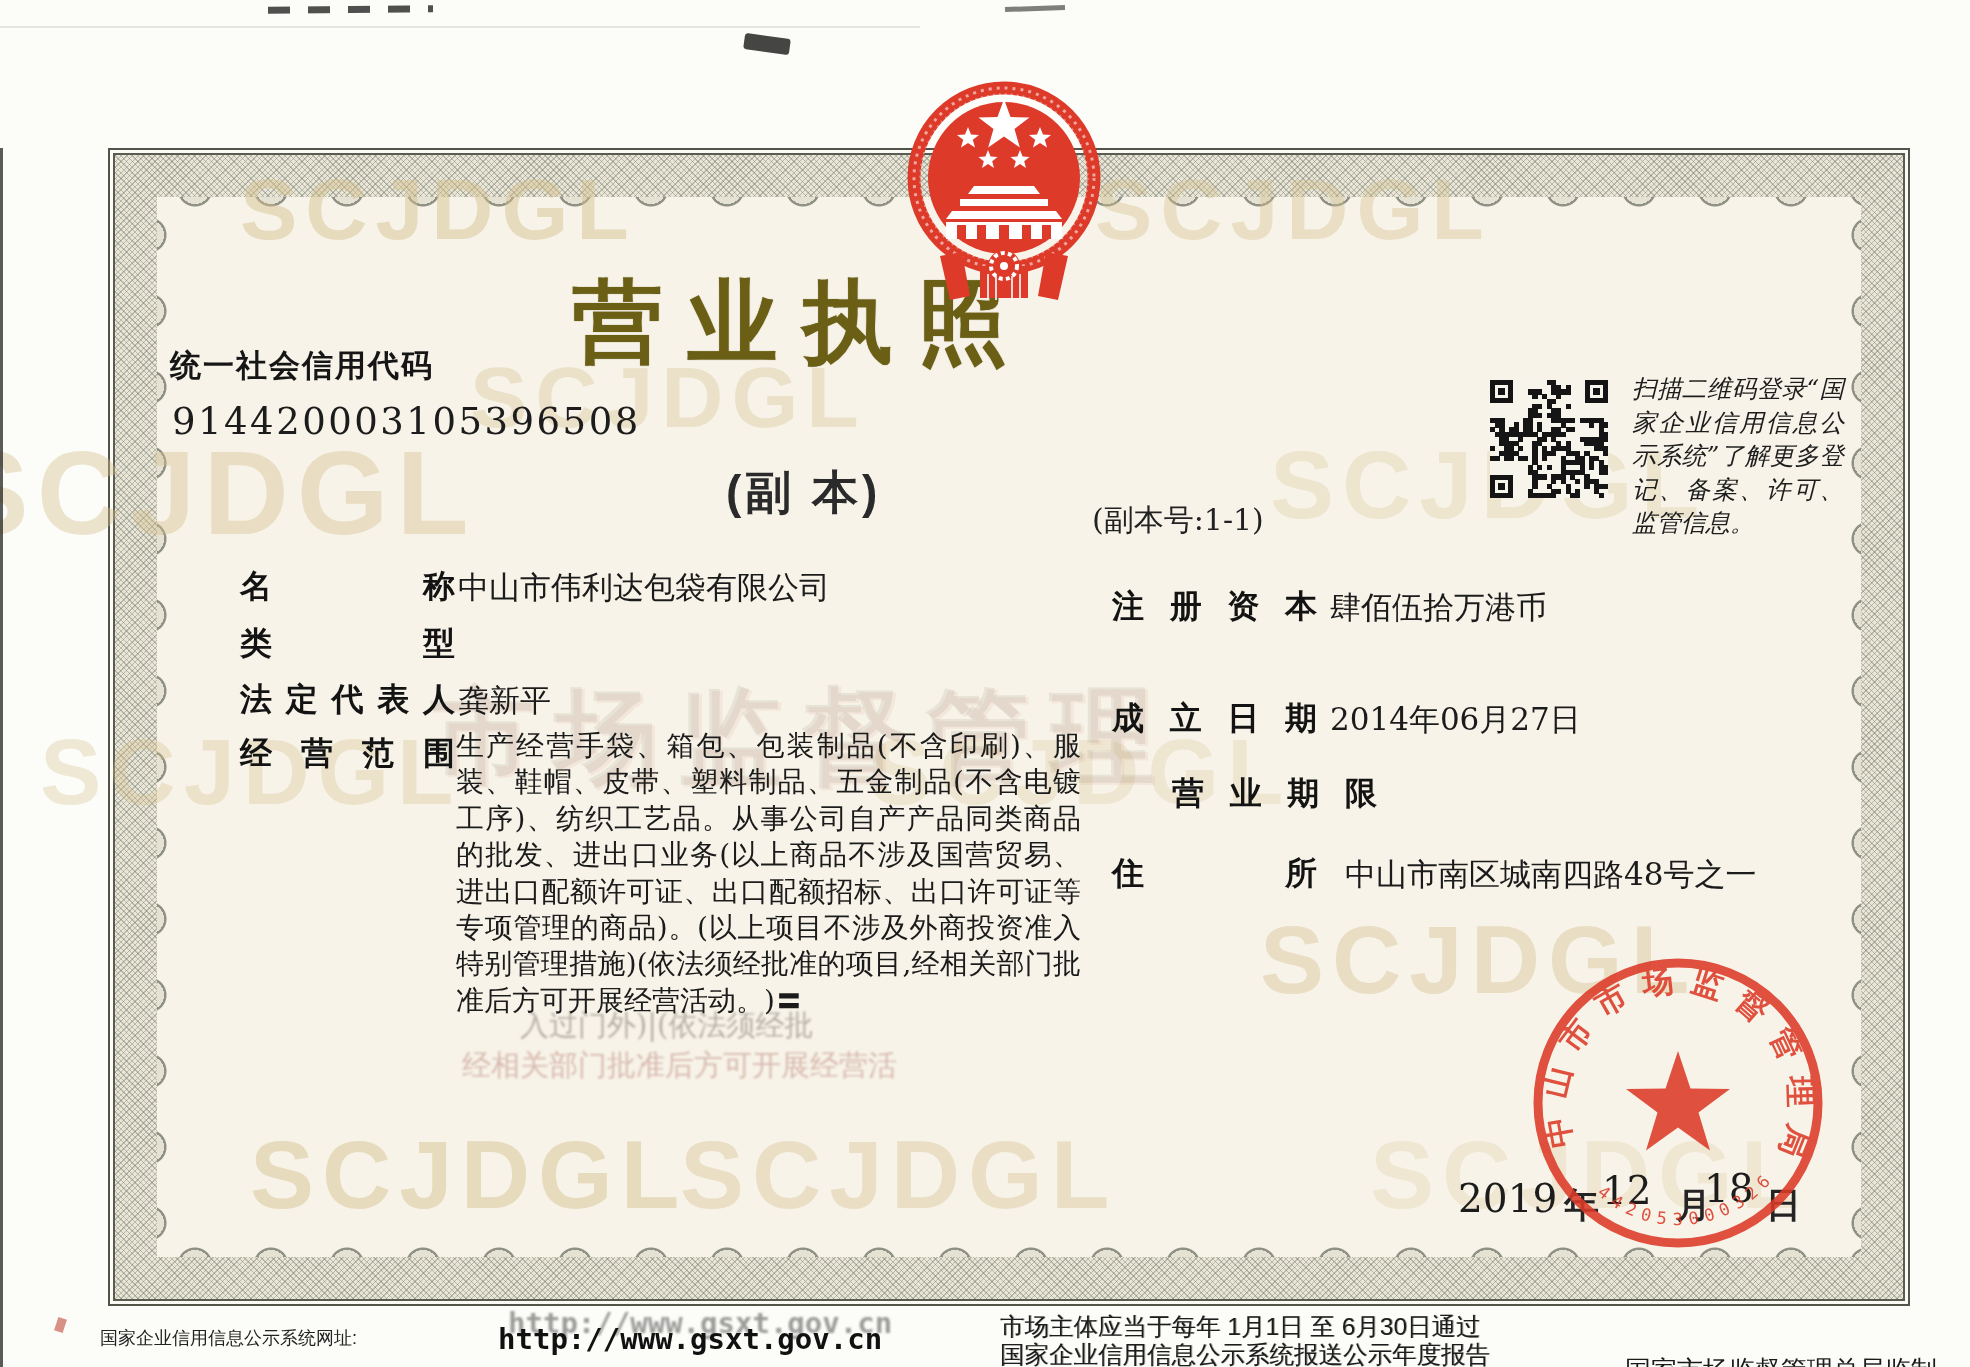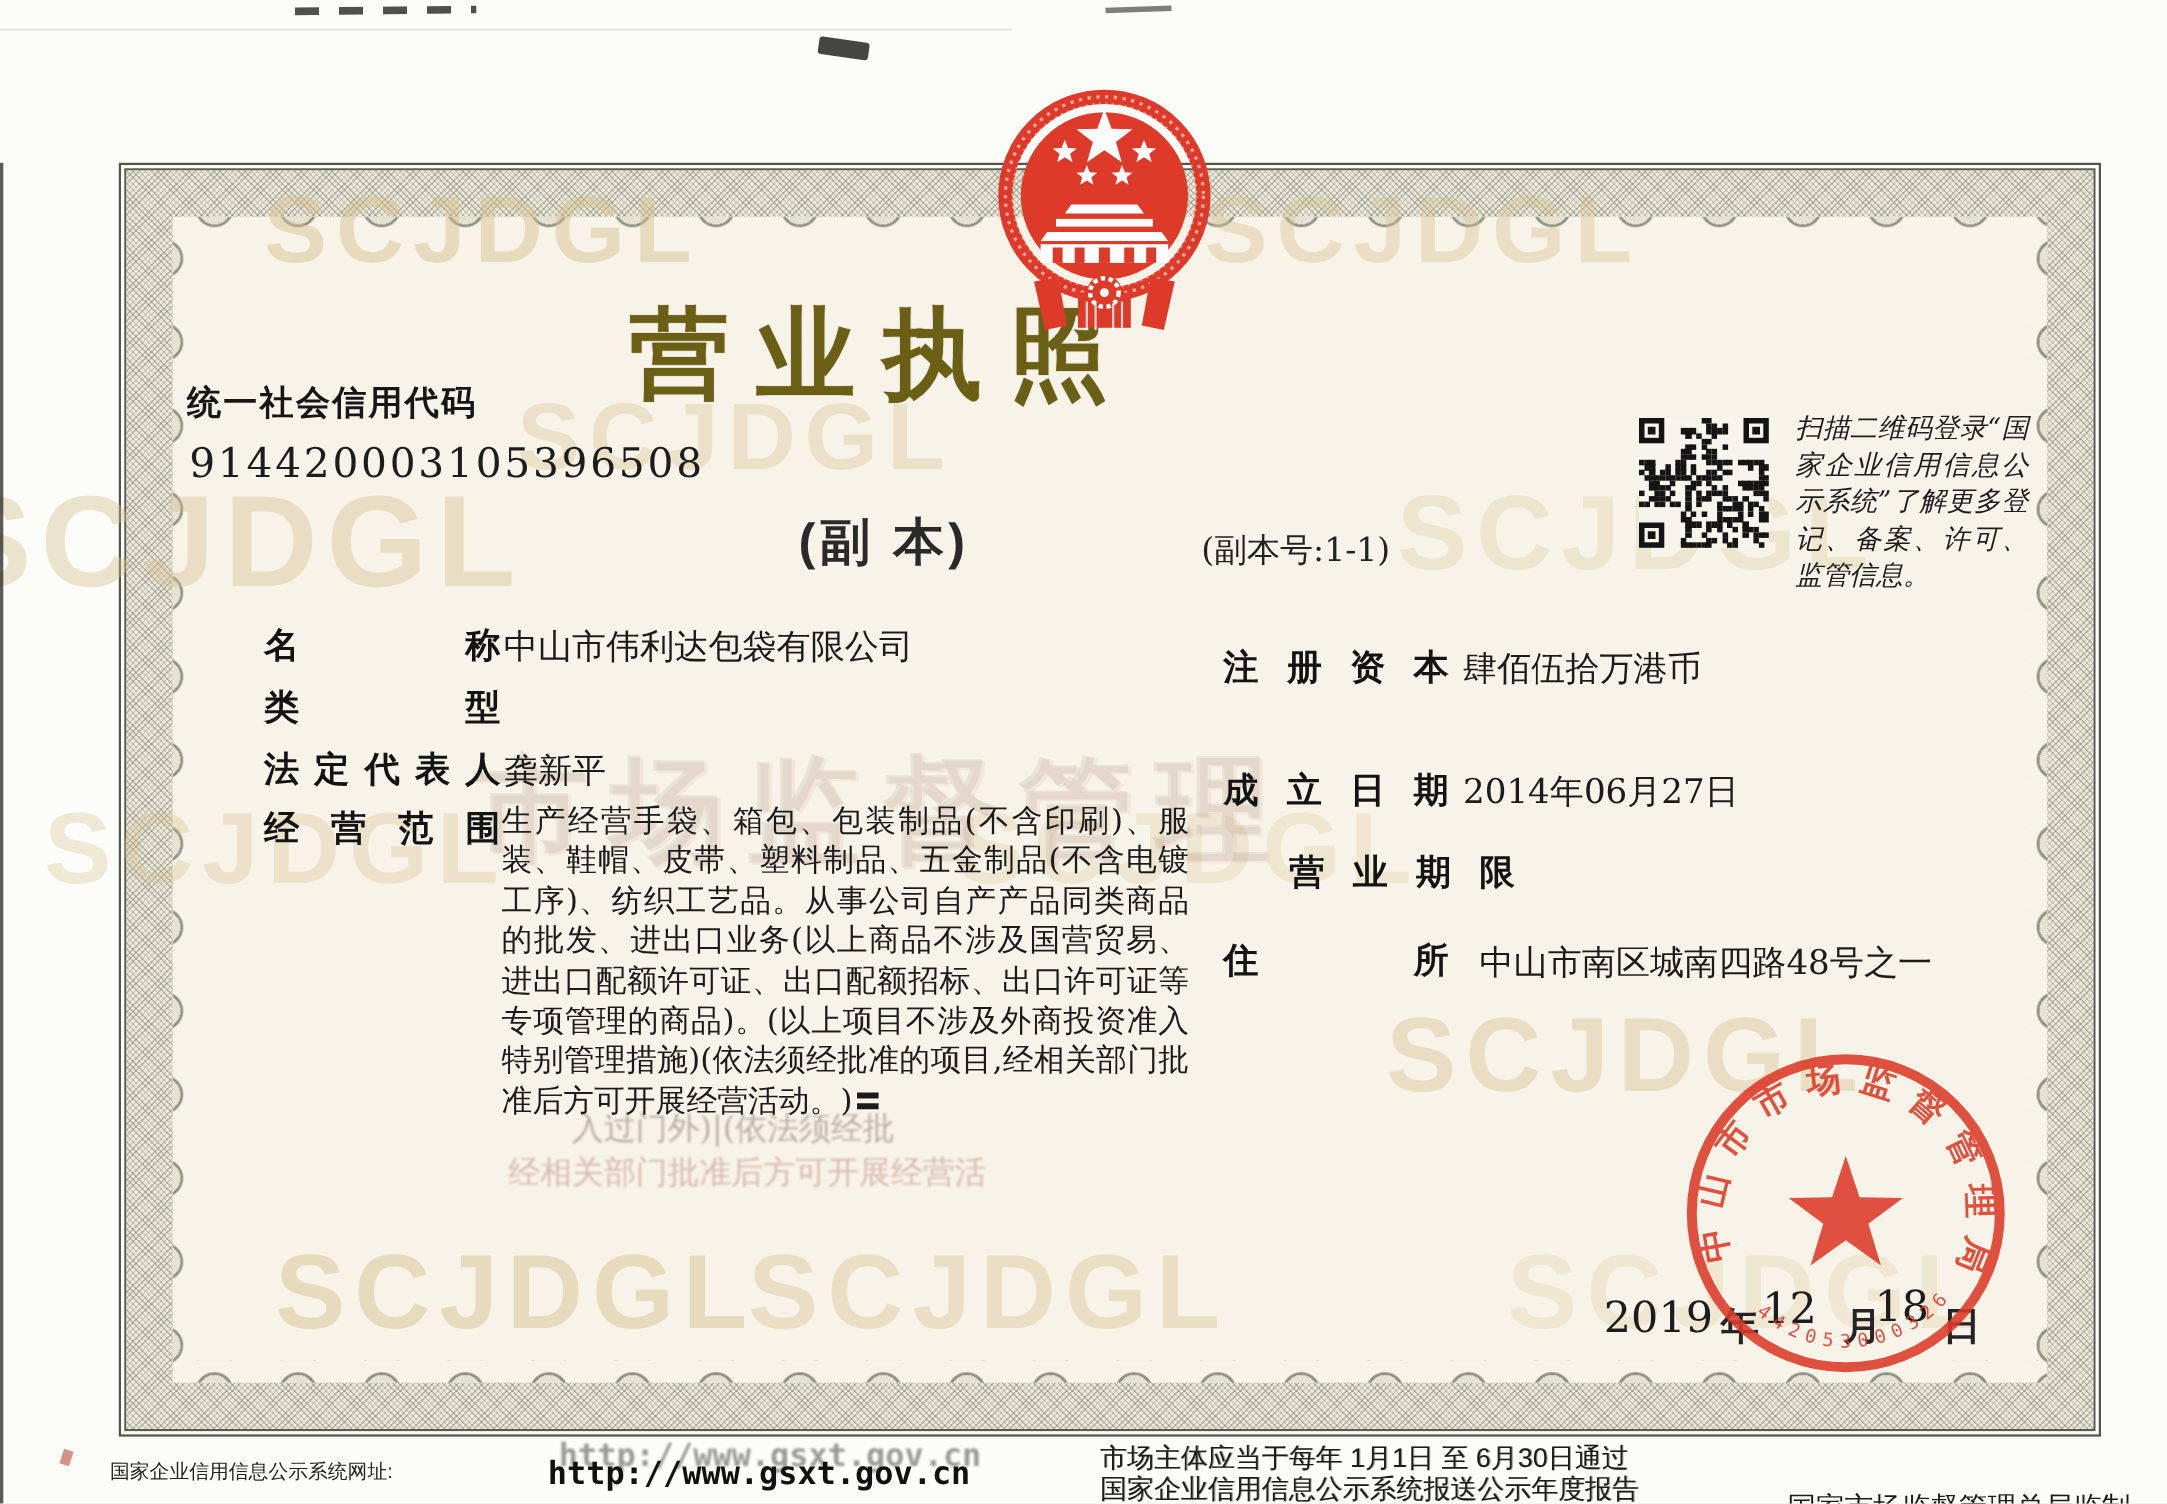--- a/index.html
+++ b/index.html
@@ -138,21 +138,21 @@
       <circle cx="104" cy="196" r="4" fill="#ffffff"></circle>
       <path d="M88 204 L88 228 M96 206 L96 230 M112 206 L112 230 M120 204 L120 228" stroke="rgba(255,255,255,.8)" stroke-width="2"></path>
     </g>
   </svg>
 
   <div class="abs z3 code-label" style="left:170px;top:345px;">统一社会信用代码</div>
   <div class="abs z3 code-num" style="left:172px;top:400px;">914420003105396508</div>
 
   <div class="abs z3 title" style="left:545px;top:262px;width:490px;">营 业 执 照</div>
   <div class="abs z3 copy" style="left:726px;top:462px;">(副  本)</div>
-  <div class="abs z3 copyno" style="left:1092px;top:480px;">(副本号:1-1)</div>
+  <div class="abs z3 copyno" style="left:1092px;top:500px;">(副本号:1-1)</div>
 
   <div class="qr" id="qr">
     <div class="finder" style="left:0;top:0;"></div>
     <div class="finder" style="right:0;top:0;"></div>
     <div class="finder" style="left:0;bottom:0;"></div>
   <div style="position: absolute; left: 56.64px; top: 0px; width: 5.12px; height: 5.12px; background: rgb(21, 21, 21);"></div>
       <div style="position: absolute; left: 61.36px; top: 0px; width: 5.12px; height: 5.12px; background: rgb(21, 21, 21);"></div>
       <div style="position: absolute; left: 61.36px; top: 4.72px; width: 5.12px; height: 5.12px; background: rgb(21, 21, 21);"></div>
       <div style="position: absolute; left: 66.08px; top: 4.72px; width: 5.12px; height: 5.12px; background: rgb(21, 21, 21);"></div>
       <div style="position: absolute; left: 75.52px; top: 4.72px; width: 5.12px; height: 5.12px; background: rgb(21, 21, 21);"></div>

